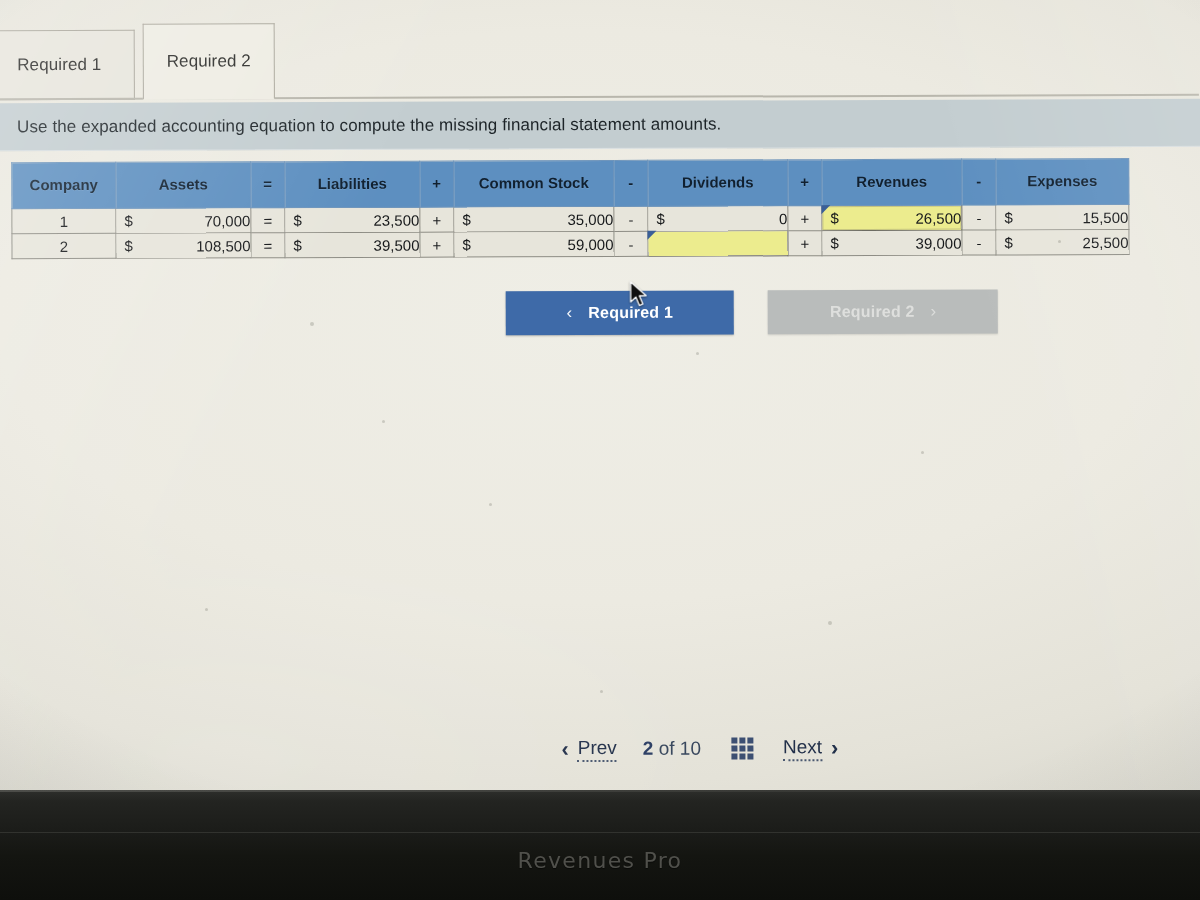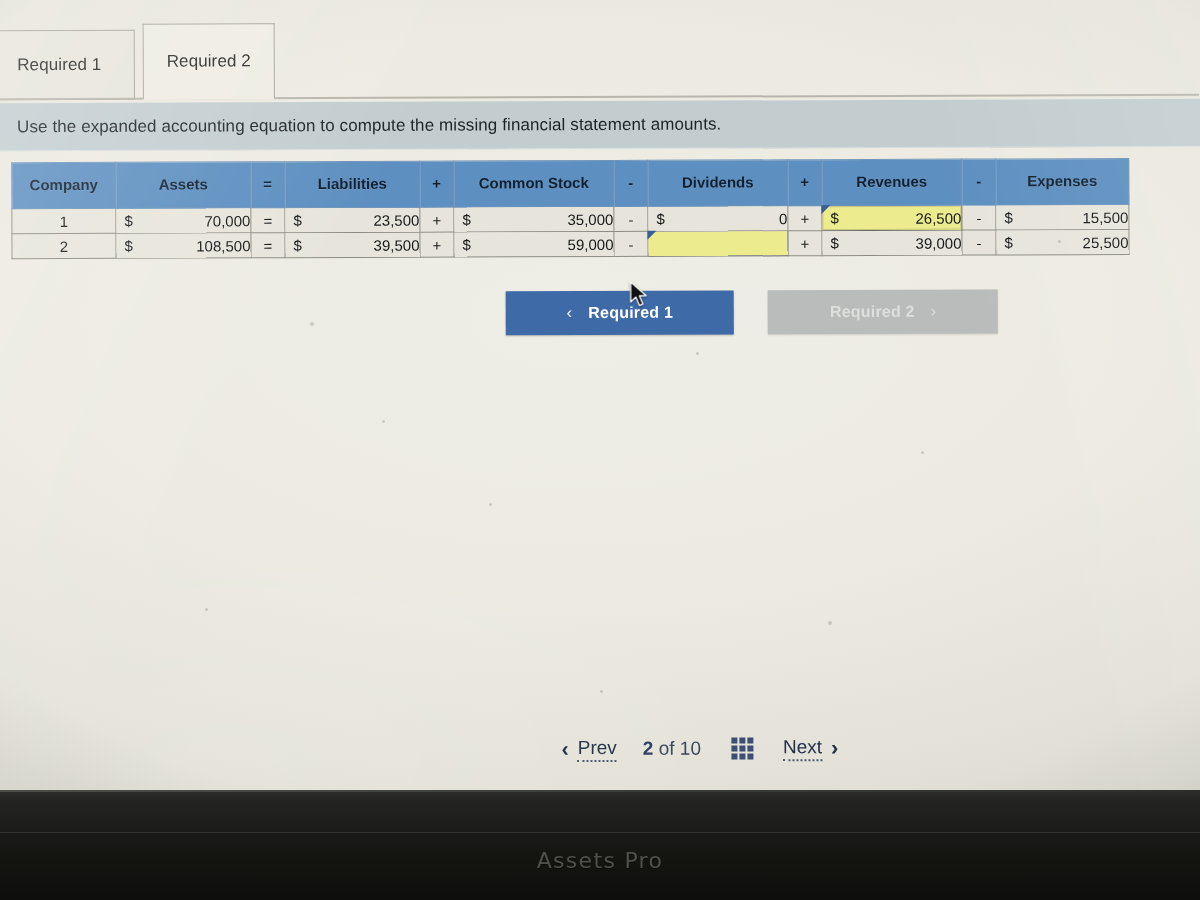--- a/index.html
+++ b/index.html
@@ -502,16 +502,16 @@
     <span class="speck" style="left:836px;  top:621px; width:4px; height:4px;"></span>
     <span class="speck" style="left:1066px; top:240px; width:3px; height:3px;"></span>
     <span class="speck" style="left:608px;  top:690px; width:3px; height:3px;"></span>
     <span class="speck" style="left:390px;  top:420px; width:3px; height:3px;"></span>
 
     <div id="vignette"></div>
   </div>
 
   <div id="bezel-bottom">
     <div id="bezel-seam"></div>
-    <div id="macbook-label">Assets Pro</div>
+    <div id="macbook-label">Revenues Pro</div>
   </div>
 
 </div>
 
 </body></html>

